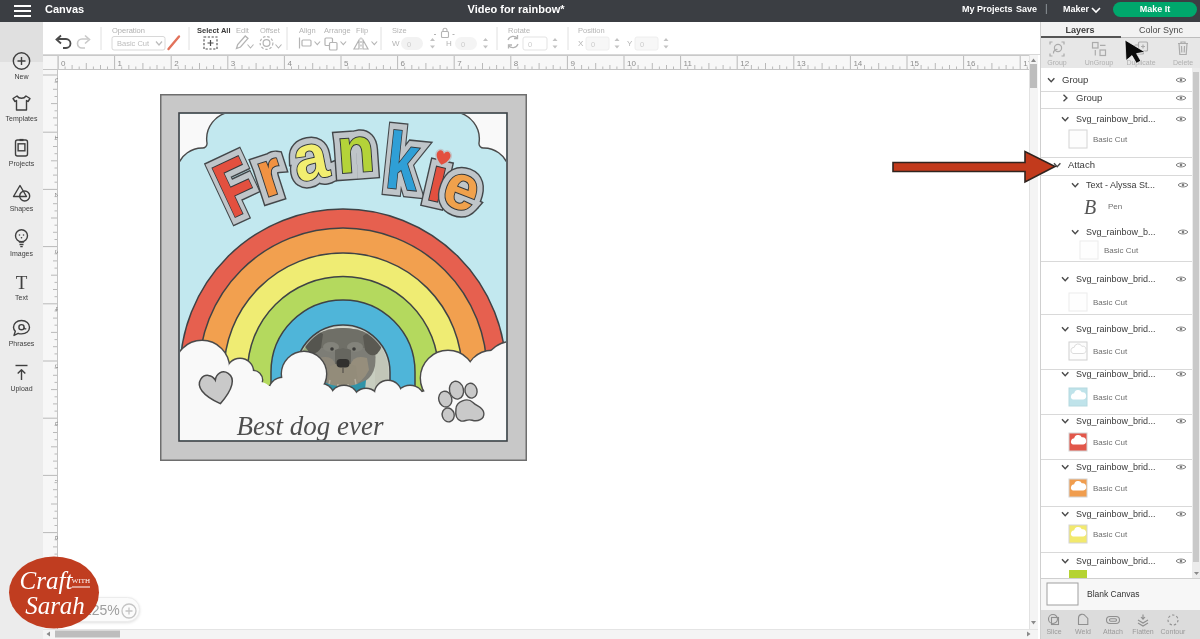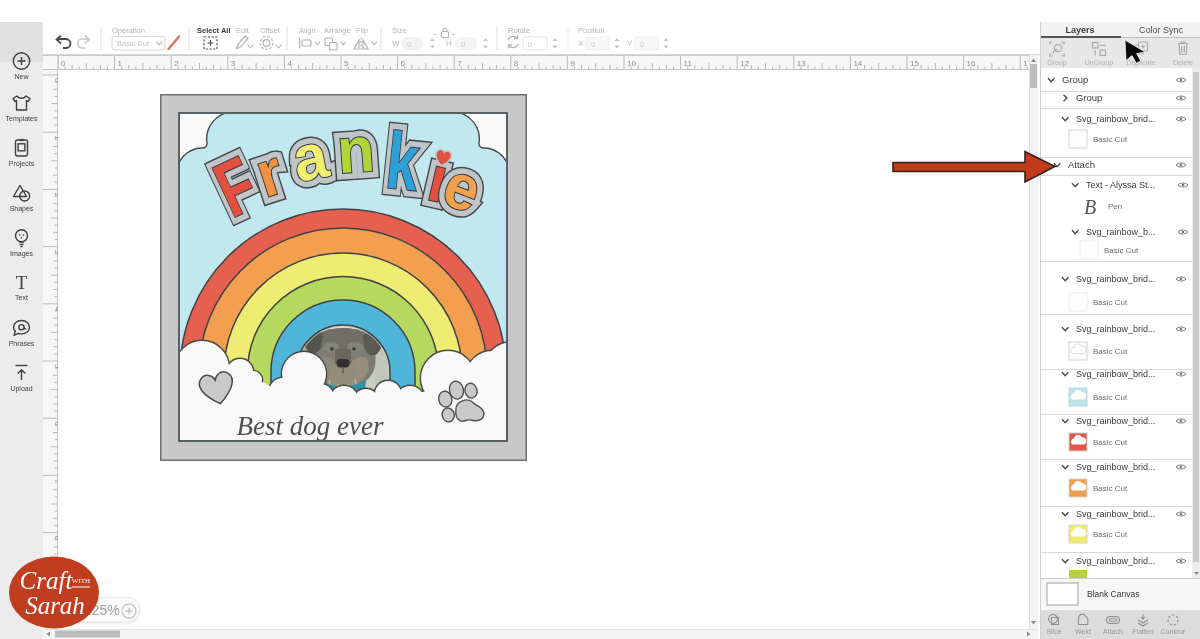--- a/index.html
+++ b/index.html
@@ -542,20 +542,35 @@
       <g transform="translate(133,598)">
         <circle r="5" fill="none" stroke="#8f8f8f" stroke-width="1.1" stroke-dasharray="2.4 2"></circle>
       </g>
       <text x="14" y="612" font-size="7" fill="#9a9a9a" text-anchor="middle">Slice</text>
       <text x="43" y="612" font-size="7" fill="#9a9a9a" text-anchor="middle">Weld</text>
       <text x="73" y="612" font-size="7" fill="#9a9a9a" text-anchor="middle">Attach</text>
       <text x="103" y="612" font-size="7" fill="#9a9a9a" text-anchor="middle">Flatten</text>
       <text x="133" y="612" font-size="7" fill="#9a9a9a" text-anchor="middle">Contour</text>
 <line x1="0.5" y1="0" x2="0.5" y2="617" stroke="#cfcfcf"></line>
 </svg>
+<div style="position:absolute;left:0;top:0;width:1200px;height:22px;background:#3b3e43">
+<svg style="position:absolute;left:14px;top:4px" width="17" height="14">
+        <path d="M0 2h17M0 7h17M0 12h17" stroke="#fff" stroke-width="2"></path>
+      </svg>
+<div style="position:absolute;left:45px;top:3px;font-size:11px;font-weight:bold;color:#fff">Canvas</div>
+<div style="position:absolute;left:436px;top:3px;width:160px;text-align:center;font-size:11px;font-weight:bold;color:#fff">Video for rainbow*</div>
+<div style="position:absolute;left:962px;top:4px;font-size:9px;font-weight:bold;color:#fff">My Projects</div>
+<div style="position:absolute;left:1016px;top:4px;font-size:9px;font-weight:bold;color:#fff">Save</div>
+<div style="position:absolute;left:1045px;top:3px;font-size:10px;color:#9aa0a6">|</div>
+<div style="position:absolute;left:1063px;top:4px;font-size:9px;font-weight:bold;color:#fff">Maker</div>
+<svg style="position:absolute;left:1091px;top:7px" width="10" height="7">
+        <path d="M1 1 l4 4 4-4" stroke="#fff" stroke-width="1.6" fill="none"></path>
+      </svg>
+<div style="position:absolute;left:1113px;top:2px;width:84px;height:15px;background:#00a76c;border-radius:8px;text-align:center;line-height:15px;font-size:9px;font-weight:bold;color:#fff">Make It</div>
+</div>
 <svg style="position:absolute;left:885px;top:145px" width="175" height="45">
 <path d="M8 17.5 H140 V6.5 L170 21.5 L140 37 V26.5 H8 Z" fill="#c23a1c" stroke="#30241f" stroke-width="1.6"></path>
 </svg>
     <svg style="position:absolute;left:1124px;top:39px" width="28" height="28">
 <path d="M1 1 L2 21.5 L8 16.6 L12.4 24.3 L16.8 22 L12.6 14.6 L21 13 Z" fill="#0a0a0a" stroke="#fff" stroke-width="0.7"></path>
 </svg>
     <div style="position:absolute;left:60px;top:597px;width:80px;height:25px;background:#fbfbfb;border:1px solid #ececec;border-radius:13px;box-shadow:0 1px 3px rgba(0,0,0,.12)"></div>
 <div style="position:absolute;left:84px;top:602px;font-size:14px;color:#9e9e9e;font-family:'Liberation Sans',sans-serif">125%</div>
 <svg style="position:absolute;left:121px;top:603px" width="16" height="16">
       <circle cx="8" cy="8" r="7" fill="none" stroke="#c4c4c4" stroke-width="1.3"></circle>

